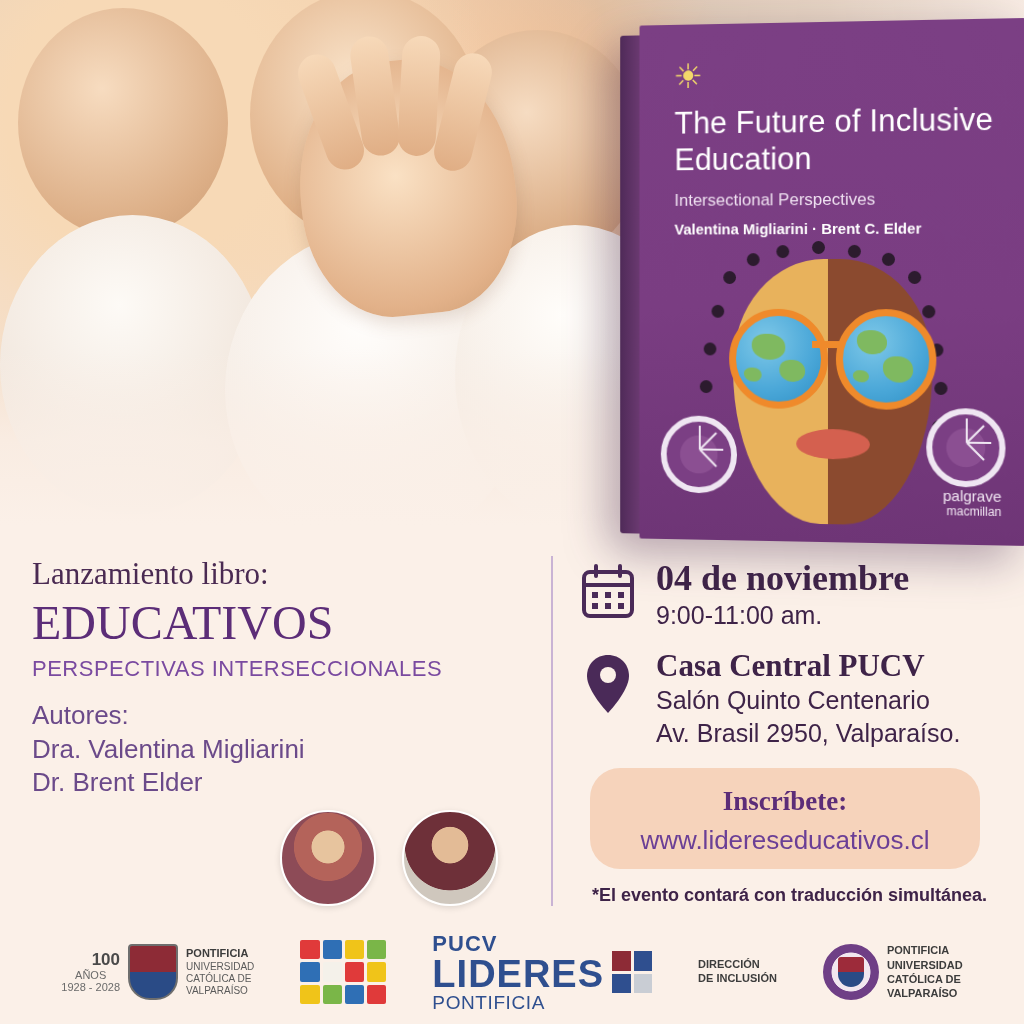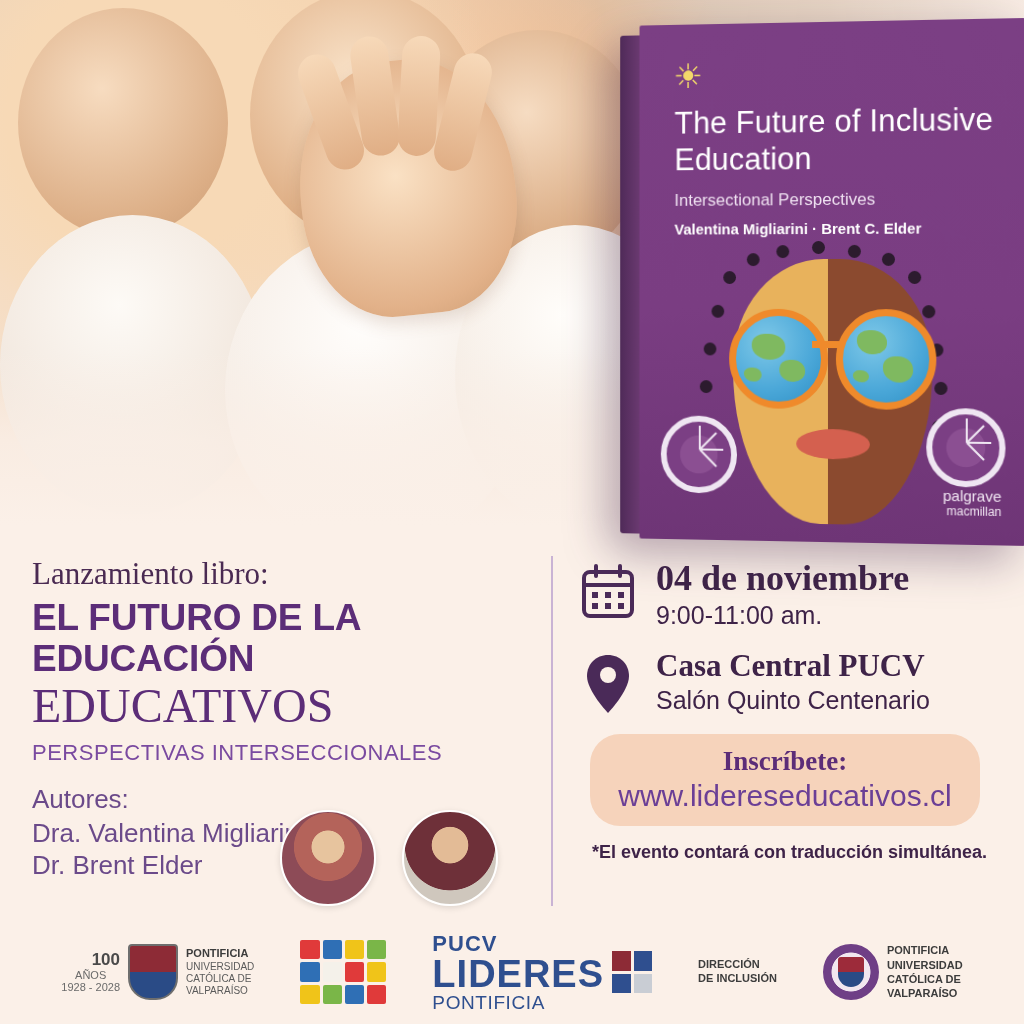--- a/index.html
+++ b/index.html
@@ -313,24 +313,24 @@
     background: #f6d3bb;
     border-radius: 30px;
     text-align: center;
     padding: 10px 0 13px 0;
   }
   .cta-title {
     font-family: "Liberation Serif", serif;
     font-size: 27px;
     font-weight: bold;
     color: #5c2d78;
-    margin: 2px;
+    margin: 8px;
   }
   .cta-url {
-    font-size: 30px;
+    font-size: 26px;
     color: #6b3f96;
     margin: 2px 0 0 0;
   }
   .note {
     margin: 16px 0 0 14px;
     font-size: 18px;
     font-weight: bold;
     color: #3e2348;
   }
 
@@ -472,21 +472,20 @@
         <span>palgrave</span>
         <small>macmillan</small>
       </div>
     </div>
   </div>
 
   <div class="divider"></div>
 
   <div class="left-block">
     <p class="kicker">Lanzamiento libro:</p>
-    <p class="title-main">EL FUTURO DE LA EDUCACIÓN</p>
     <p class="title-main2">EDUCATIVOS</p>
     <p class="title-sub">PERSPECTIVAS INTERSECCIONALES</p>
     <p class="authors-label">Autores:</p>
     <p class="author-name">Dra. Valentina Migliarini</p>
     <p class="author-name">Dr. Brent Elder</p>
 
     <div class="avatars">
       <div class="avatar av1"></div>
       <div class="avatar av2"></div>
     </div>
@@ -520,20 +519,21 @@
     <div class="info-row">
       <div class="icon-box">
         <svg width="56" height="62" viewBox="0 0 56 62" aria-hidden="true">
           <path d="M28 2C16 2 7 11 7 23c0 15 21 37 21 37s21-22 21-37C49 11 40 2 28 2z" fill="#4a2a58"></path>
           <circle cx="28" cy="22" r="8" fill="#fbf0e8"></circle>
         </svg>
       </div>
       <div>
         <p class="place-title">Casa Central PUCV</p>
         <p class="sub-line">Salón Quinto Centenario</p>
+        <p class="sub-line">Av. Brasil 2950, Valparaíso.</p>
       </div>
     </div>
 
     <div class="cta">
       <p class="cta-title">Inscríbete:</p>
       <p class="cta-url">www.lidereseducativos.cl</p>
     </div>
 
     <p class="note">*El evento contará con traducción simultánea.</p>
   </div>

